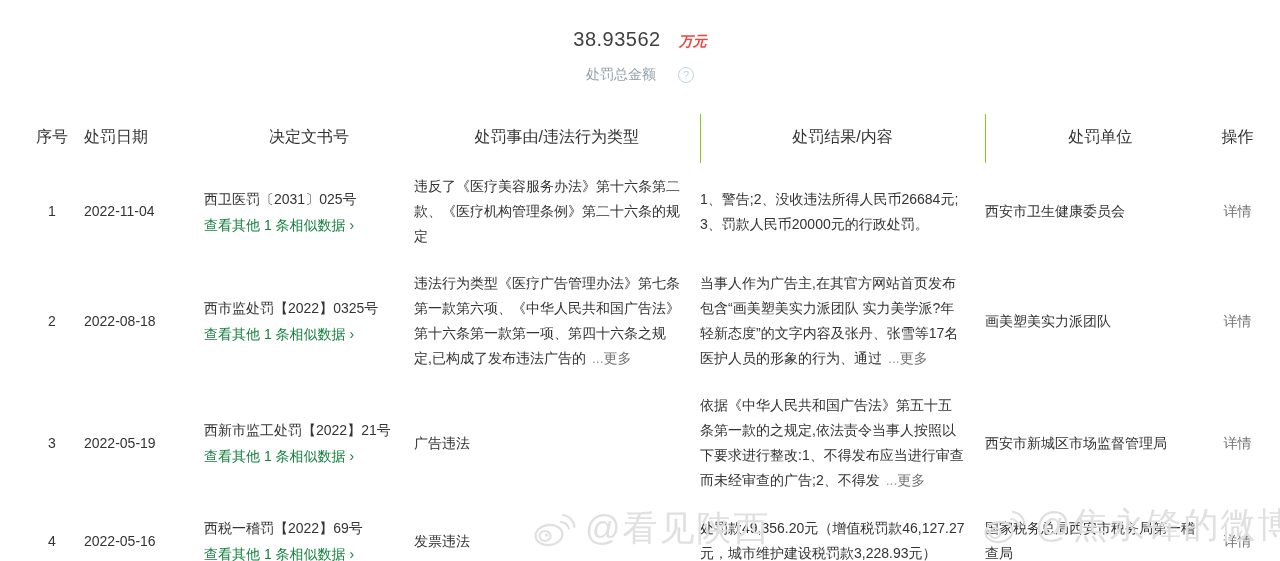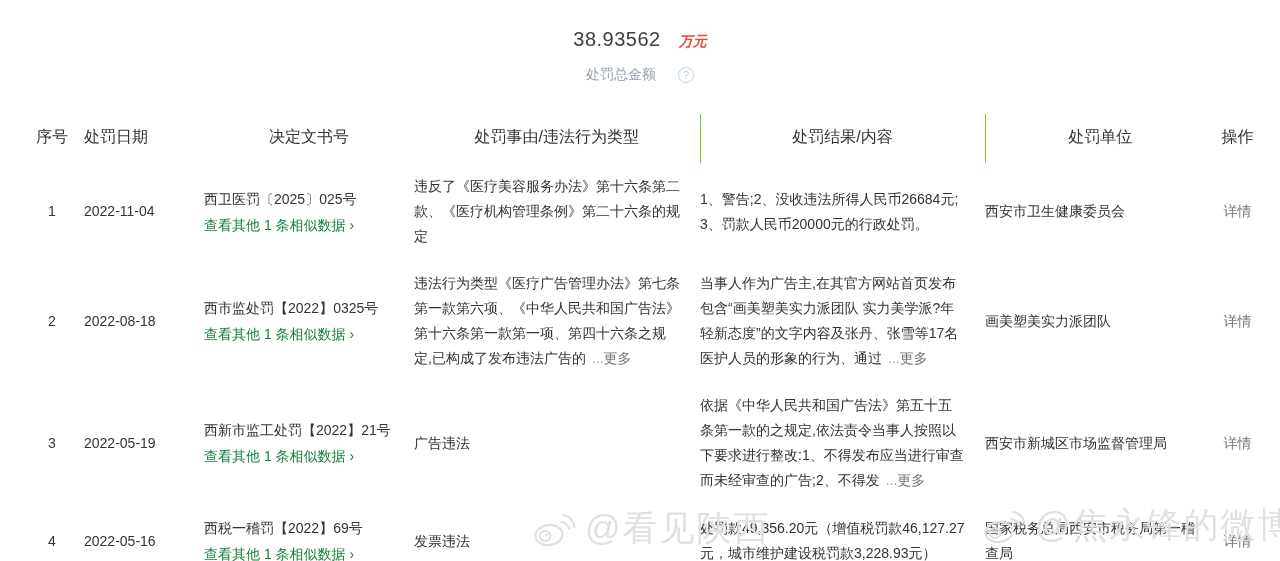--- a/index.html
+++ b/index.html
@@ -94,21 +94,21 @@
       <th class="sep">处罚结果/内容</th>
       <th class="sep">处罚单位</th>
       <th>操作</th>
     </tr>
   </thead>
   <tbody>
   <tr>
     <td class="c-no"><span>1</span></td>
     <td class="c-date"><span>2022-11-04</span></td>
     <td class="c-doc">
-      <div>西卫医罚〔2025〕025号</div>
+      <div>西卫医罚〔2031〕025号</div>
       <a class="similar-link"><span>查看其他 1 条相似数据</span><span class="arrow">›</span></a>
     </td>
     <td class="c-reason">
       <span>违反了《医疗美容服务办法》第十六条第二款、《医疗机构管理条例》第二十六条的规定</span>
     </td>
     <td class="c-result">
       <span>1、警告;2、没收违法所得人民币26684元;3、罚款人民币20000元的行政处罚。</span>
     </td>
     <td class="c-unit"><span>西安市卫生健康委员会</span></td>
     <td class="c-action"><a class="detail-link">详情</a></td>

